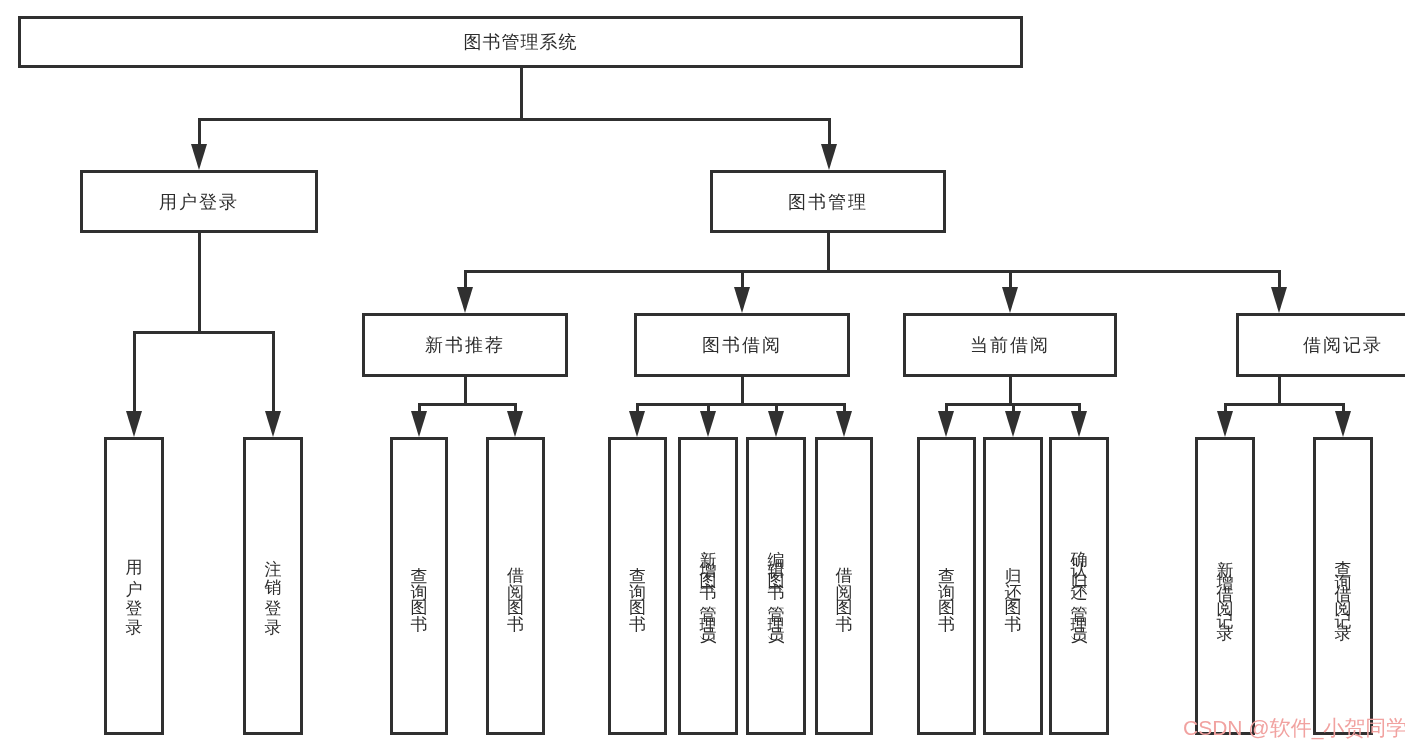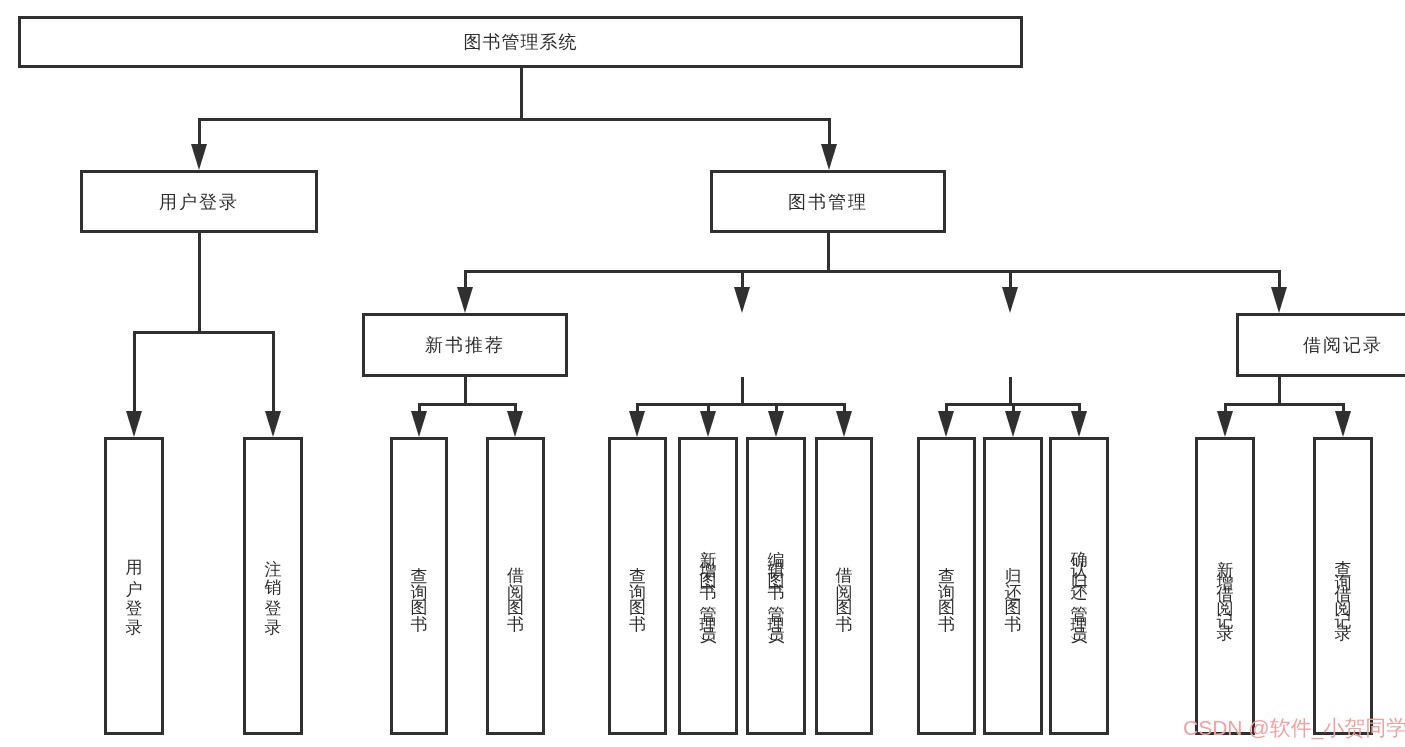--- a/index.html
+++ b/index.html
@@ -71,20 +71,26 @@
 
   <div class="box hbox" style="left:80px;top:170px;width:238px;height:63px">
     <span>用户登录</span>
   </div>
   <div class="box hbox" style="left:362px;top:313px;width:206px;height:64px">
     <span>新书推荐</span>
   </div>
 
   <div class="box hbox" style="left:710px;top:170px;width:236px;height:63px">
     <span>图书管理</span>
+  </div>
+  <div class="box hbox" style="left:634px;top:313px;width:216px;height:64px">
+    <span>图书借阅</span>
+  </div>
+  <div class="box hbox" style="left:903px;top:313px;width:214px;height:64px">
+    <span>当前借阅</span>
   </div>
   <div class="box hbox" style="left:1236px;top:313px;width:214px;height:64px">
     <span>借阅记录</span>
   </div>
 
   <div class="box leaf" style="left:104px;top:437px;width:60px;height:298px">
     <span class="vtext ls-wide">用户登录</span>
   </div>
   <div class="box leaf" style="left:243px;top:437px;width:60px;height:298px">
     <span class="vtext ls-wide">注销登录</span>

